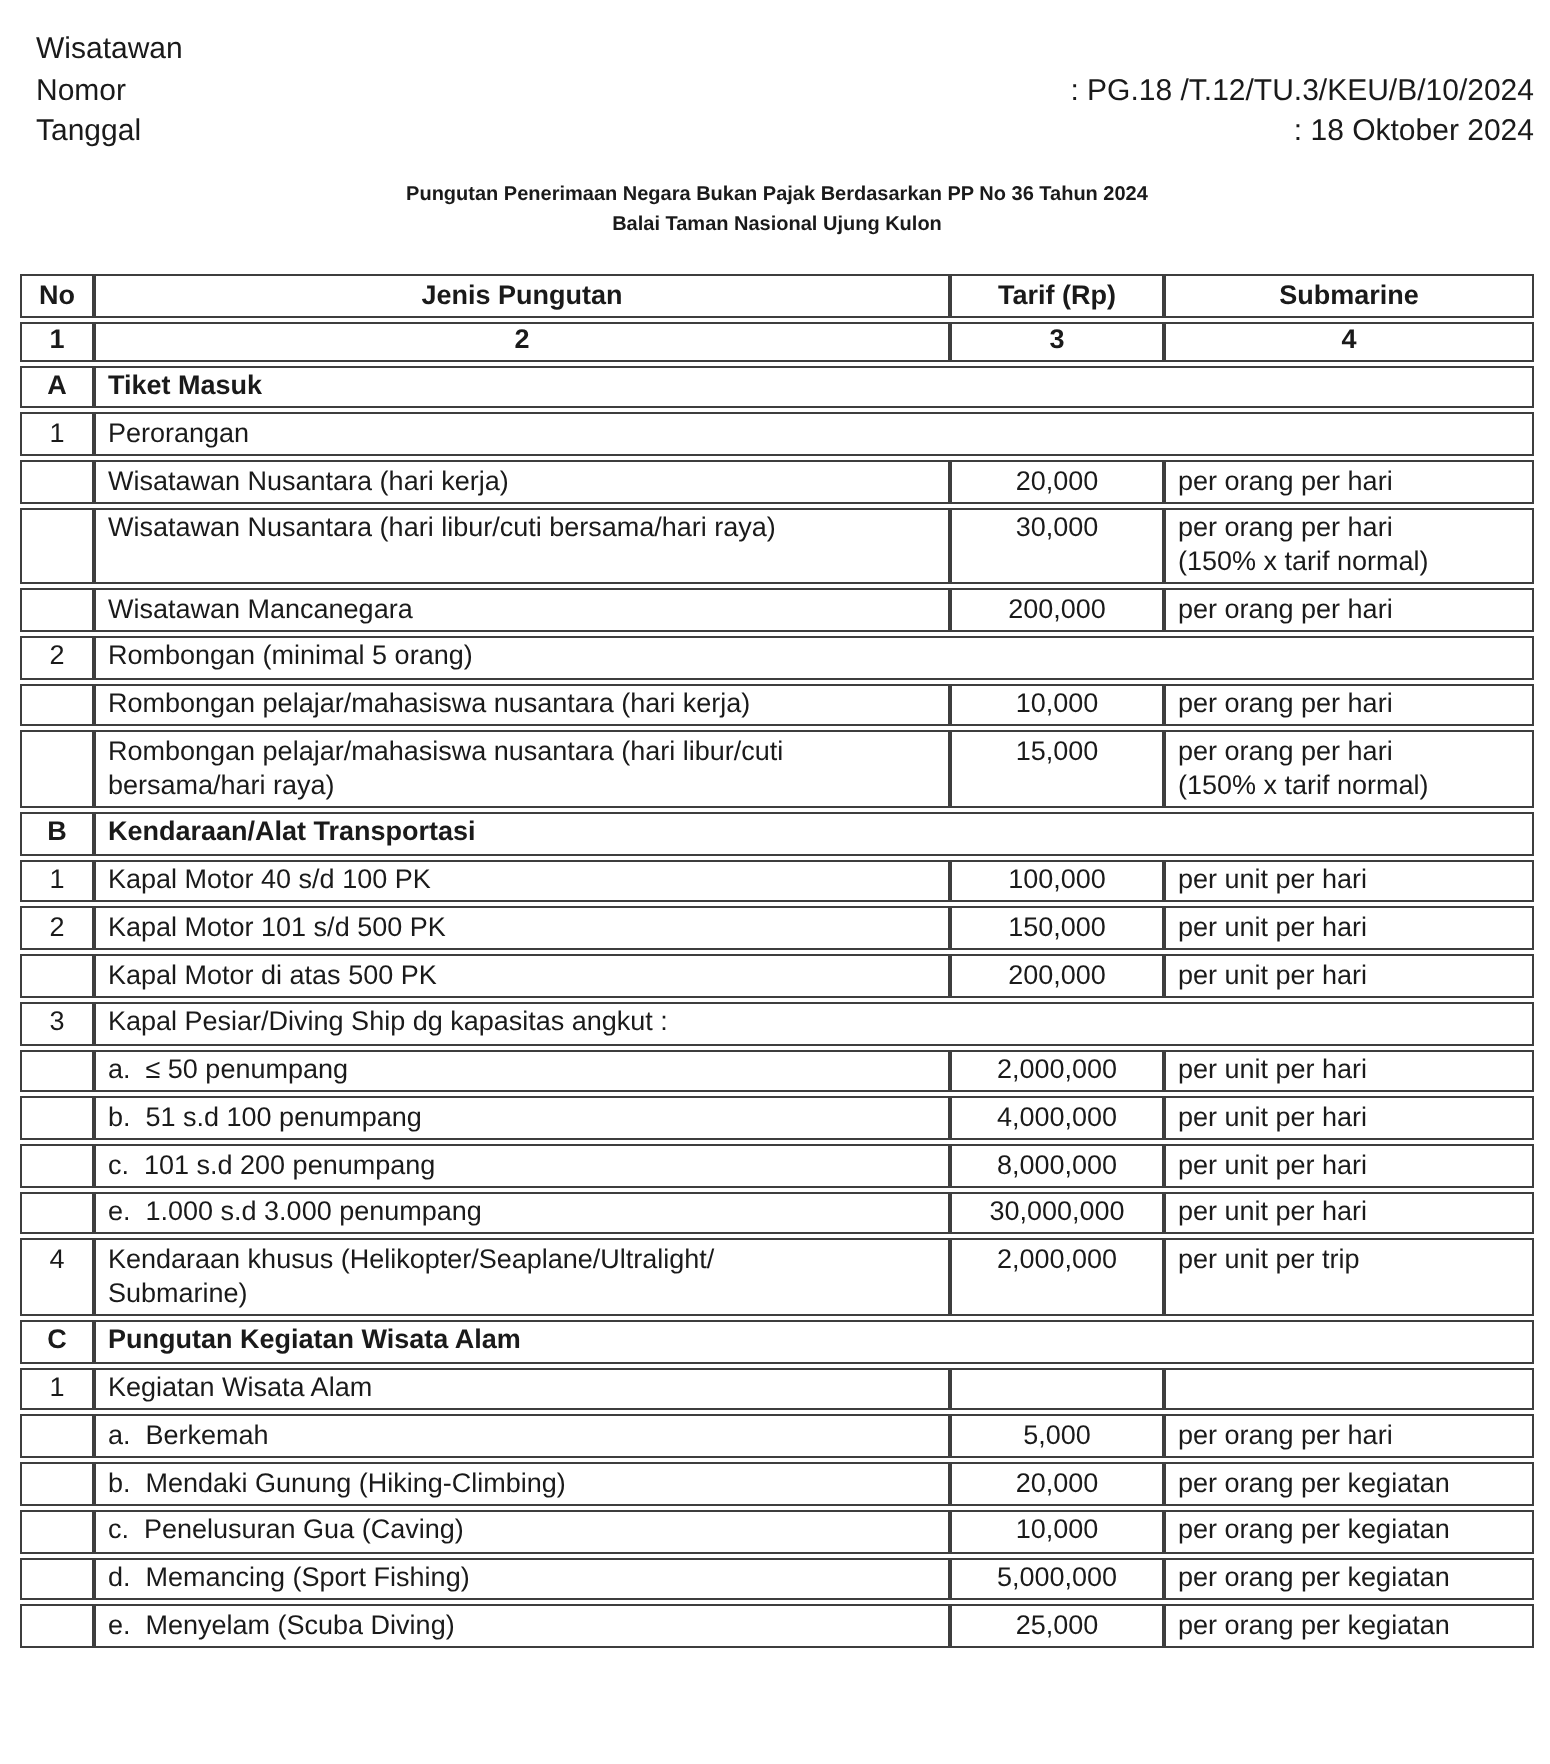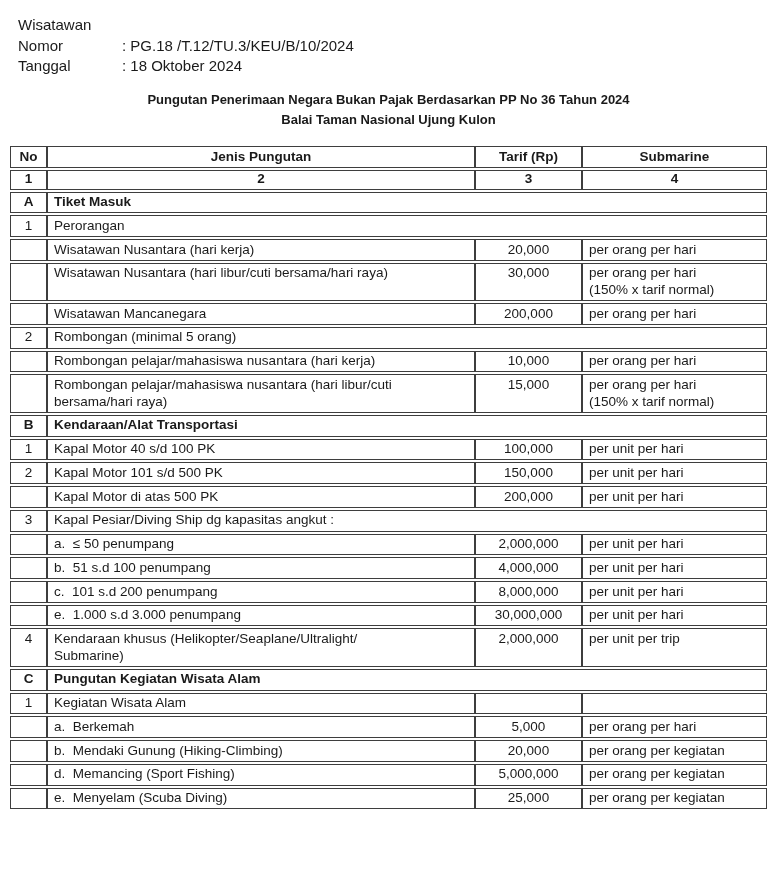--- a/index.html
+++ b/index.html
@@ -16,27 +16,27 @@
     font-family: "Liberation Sans", sans-serif;
     color: #1a1a1a;
     padding: 15px 8px 12px 10px;
   }
   
   .doc-header {
     padding-left: 8px;
     font-size: 15px;
     line-height: 1.38;
   }
-  .hdr-row { display: flex; }
+  .hdr-row { display: flex; justify-content: space-between; }
   .hdr-label { width: 104px; flex: 0 0 104px; }
   
   .doc-title {
     text-align: center;
     font-weight: bold;
-    font-size: 13px;
+    font-size: 10px;
     line-height: 1.5;
     margin-top: 13px;
     margin-bottom: 15px;
   }
   
   table.tariff {
     width: 757px;
     table-layout: fixed;
     border-collapse: separate;
     border-spacing: 0 2px;
@@ -234,20 +234,26 @@
           <td class="col-ket">per orang per hari</td>
         </tr>
         <tr>
           <td class="col-no"></td>
           <td class="col-jenis">b.  Mendaki Gunung (Hiking-Climbing)</td>
           <td class="col-tarif">20,000</td>
           <td class="col-ket">per orang per kegiatan</td>
         </tr>
         <tr>
           <td class="col-no"></td>
+          <td class="col-jenis">c.  Penelusuran Gua (Caving)</td>
+          <td class="col-tarif">10,000</td>
+          <td class="col-ket">per orang per kegiatan</td>
+        </tr>
+        <tr>
+          <td class="col-no"></td>
           <td class="col-jenis">d.  Memancing (Sport Fishing)</td>
           <td class="col-tarif">5,000,000</td>
           <td class="col-ket">per orang per kegiatan</td>
         </tr>
         <tr>
           <td class="col-no"></td>
           <td class="col-jenis">e.  Menyelam (Scuba Diving)</td>
           <td class="col-tarif">25,000</td>
           <td class="col-ket">per orang per kegiatan</td>
         </tr>

